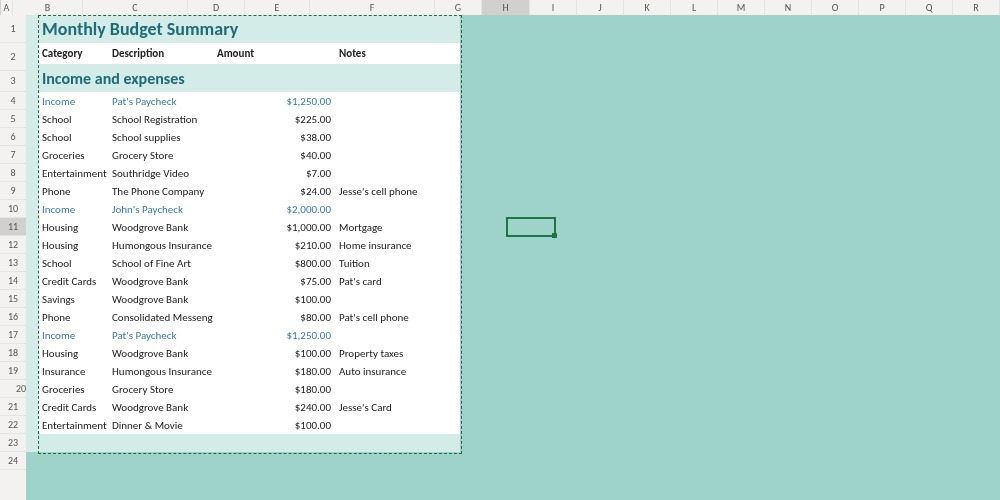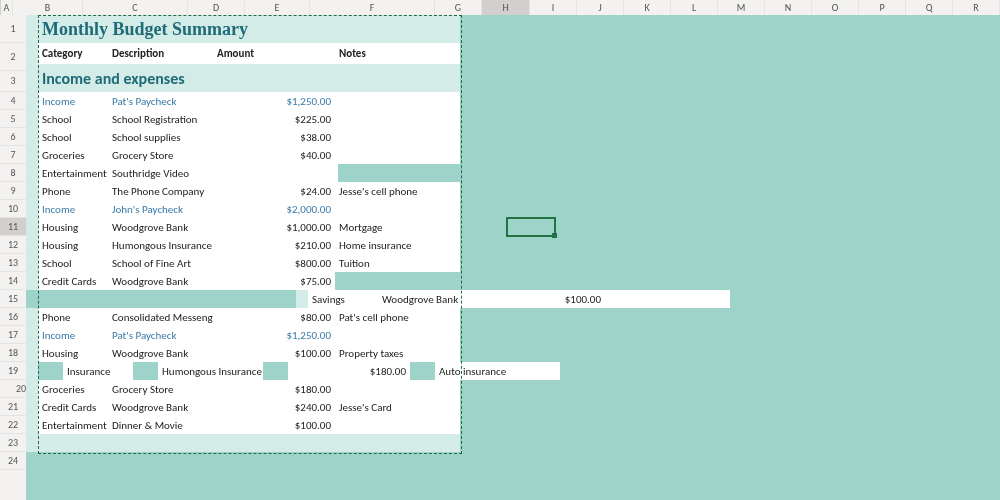--- a/index.html
+++ b/index.html
@@ -189,21 +189,21 @@
       <div class="row-h" style="height: 18px;">18</div>
       <div class="row-h" style="height: 18px;">19</div>
       <div class="row-h" style="height: 18px; padding-left: 16px;">20</div>
       <div class="row-h" style="height: 18px;">21</div>
       <div class="row-h" style="height: 18px;">22</div>
       <div class="row-h" style="height: 18px;">23</div>
       <div class="row-h" style="height: 18px;">24</div>
     </div>
 
   <div class="grid" id="grid">
-      <div class="row" style="height: 28px; font-family: Liberation Serif, serif;">
+      <div class="row" style="height: 28px;">
         <div class="cell colA-bg" style="width: 12px; height: 28px;"></div>
         <div class="cell light-teal title" style="width: 422px; height: 28px;">Monthly Budget Summary</div>
       </div>
       <div class="row" style="height: 21px;">
         <div class="cell colA-bg" style="width: 12px; height: 21px;"></div>
         <div class="cell white th" style="width: 70px; height: 21px;">Category</div>
         <div class="cell white th" style="width: 105px; height: 21px;">Description</div>
         <div class="cell white th" style="width: 57px; height: 21px;">Amount</div>
         <div class="cell white" style="width: 65px; height: 21px;"></div>
         <div class="cell white th" style="width: 125px; height: 21px;">Notes</div>
@@ -237,20 +237,21 @@
         <div class="cell colA-bg" style="width: 12px; height: 18px;"></div>
         <div class="cell white" style="width: 70px; height: 18px;">Groceries</div>
         <div class="cell white" style="width: 105px; height: 18px;">Grocery Store</div>
         <div class="cell white amount" style="width: 122px; height: 18px;">$40.00</div>
         <div class="cell white" style="width: 125px; height: 18px;"></div>
       </div>
       <div class="row" style="height: 18px;">
         <div class="cell colA-bg" style="width: 12px; height: 18px;"></div>
         <div class="cell white" style="width: 70px; height: 18px;">Entertainment</div>
         <div class="cell white" style="width: 105px; height: 18px;">Southridge Video</div>
+        <div class="cell white amount" style="width: 122px; height: 18px;">$7.00</div>
         <div class="cell white" style="width: 125px; height: 18px;"></div>
       </div>
       <div class="row" style="height: 18px;">
         <div class="cell colA-bg" style="width: 12px; height: 18px;"></div>
         <div class="cell white" style="width: 70px; height: 18px;">Phone</div>
         <div class="cell white" style="width: 105px; height: 18px;">The Phone Company</div>
         <div class="cell white amount" style="width: 122px; height: 18px;">$24.00</div>
         <div class="cell white" style="width: 125px; height: 18px;">Jesse's cell phone</div>
       </div>
       <div class="row" style="height: 18px;">
@@ -279,22 +280,23 @@
         <div class="cell white" style="width: 70px; height: 18px;">School</div>
         <div class="cell white" style="width: 105px; height: 18px;">School of Fine Art</div>
         <div class="cell white amount" style="width: 122px; height: 18px;">$800.00</div>
         <div class="cell white" style="width: 125px; height: 18px;">Tuition</div>
       </div>
       <div class="row" style="height: 18px;">
         <div class="cell colA-bg" style="width: 12px; height: 18px;"></div>
         <div class="cell white" style="width: 70px; height: 18px;">Credit Cards</div>
         <div class="cell white" style="width: 105px; height: 18px;">Woodgrove Bank</div>
         <div class="cell white amount" style="width: 122px; height: 18px;">$75.00</div>
-      </div>
-      <div class="row" style="height: 18px; justify-content: center;">
+        <div class="cell white" style="width: 125px; height: 18px;">Pat's card</div>
+      </div>
+      <div class="row" style="height: 18px;">
         <div class="cell colA-bg" style="width: 12px; height: 18px;"></div>
         <div class="cell white" style="width: 70px; height: 18px;">Savings</div>
         <div class="cell white" style="width: 105px; height: 18px;">Woodgrove Bank</div>
         <div class="cell white amount" style="width: 122px; height: 18px;">$100.00</div>
         <div class="cell white" style="width: 125px; height: 18px;"></div>
       </div>
       <div class="row" style="height: 18px;">
         <div class="cell colA-bg" style="width: 12px; height: 18px;"></div>
         <div class="cell white" style="width: 70px; height: 18px;">Phone</div>
         <div class="cell white" style="width: 105px; height: 18px;">Consolidated Messenger</div>
@@ -308,21 +310,21 @@
         <div class="cell white amount income" style="width: 122px; height: 18px;">$1,250.00</div>
         <div class="cell white" style="width: 125px; height: 18px;"></div>
       </div>
       <div class="row" style="height: 18px;">
         <div class="cell colA-bg" style="width: 12px; height: 18px;"></div>
         <div class="cell white" style="width: 70px; height: 18px;">Housing</div>
         <div class="cell white" style="width: 105px; height: 18px;">Woodgrove Bank</div>
         <div class="cell white amount" style="width: 122px; height: 18px;">$100.00</div>
         <div class="cell white" style="width: 125px; height: 18px;">Property taxes</div>
       </div>
-      <div class="row" style="height: 18px; gap: 25px;">
+      <div class="row" style="height: 18px;">
         <div class="cell colA-bg" style="width: 12px; height: 18px;"></div>
         <div class="cell white" style="width: 70px; height: 18px;">Insurance</div>
         <div class="cell white" style="width: 105px; height: 18px;">Humongous Insurance</div>
         <div class="cell white amount" style="width: 122px; height: 18px;">$180.00</div>
         <div class="cell white" style="width: 125px; height: 18px;">Auto insurance</div>
       </div>
       <div class="row" style="height: 18px;">
         <div class="cell colA-bg" style="width: 12px; height: 18px;"></div>
         <div class="cell white" style="width: 70px; height: 18px;">Groceries</div>
         <div class="cell white" style="width: 105px; height: 18px;">Grocery Store</div>

